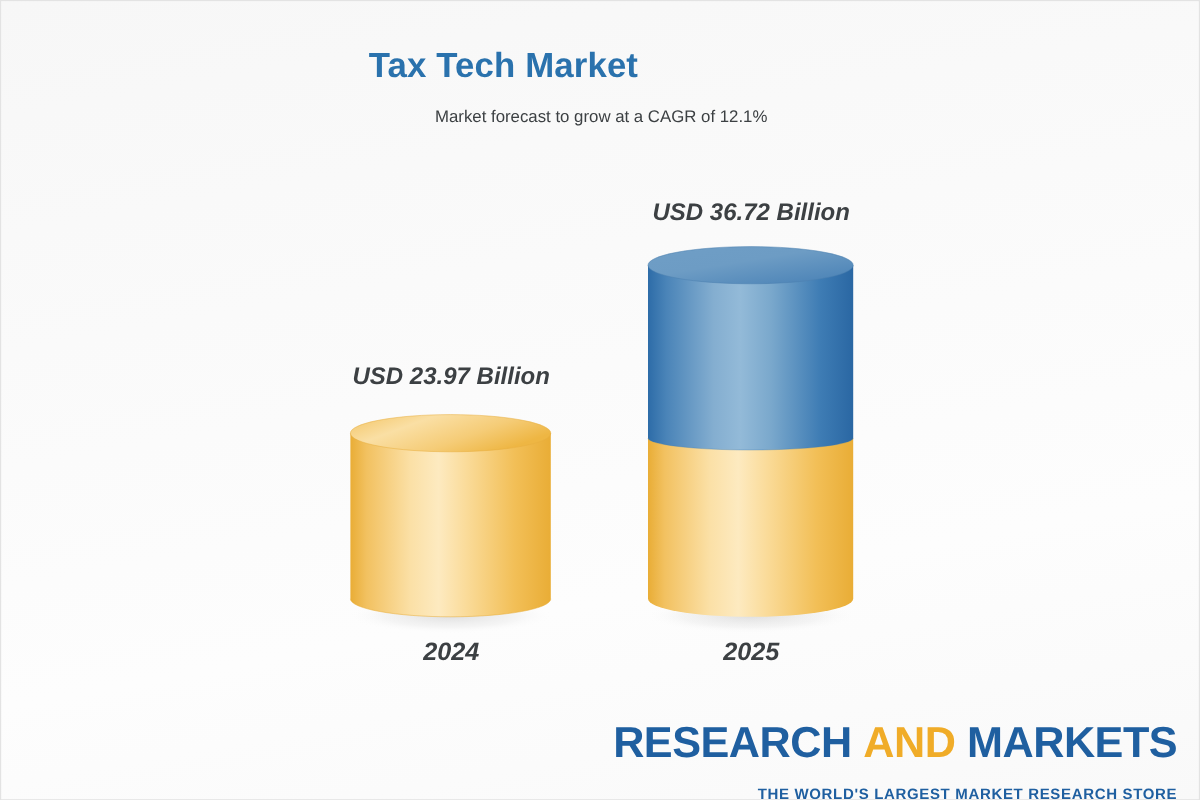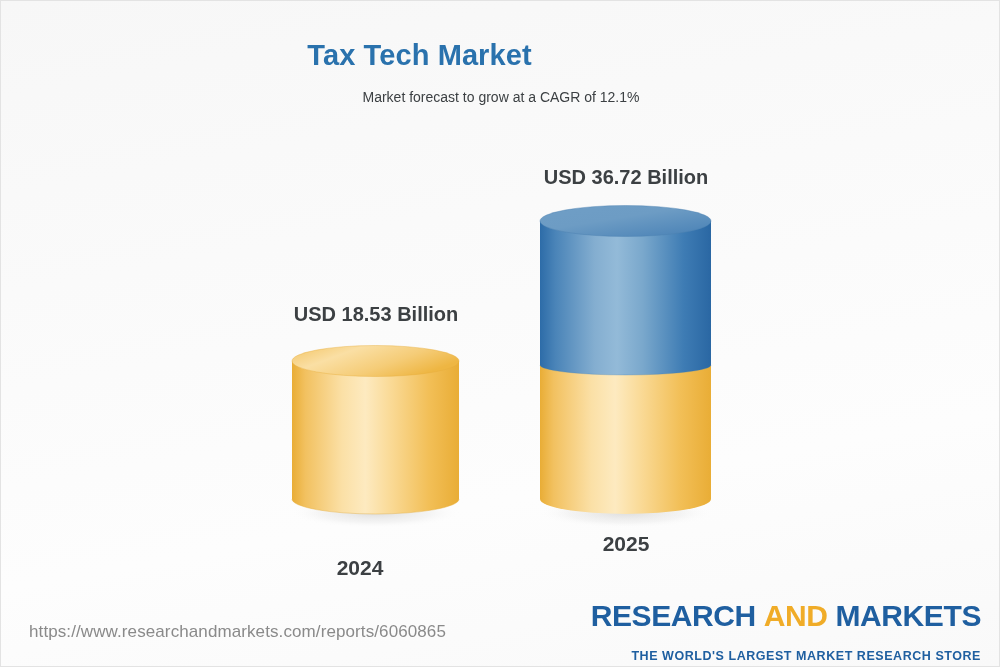--- a/index.html
+++ b/index.html
@@ -43,20 +43,21 @@
     color: #3c4043;
   }
 
   
   .plot {
     position: absolute;
     left: 0;
     top: 0;
     width: 972px;
     height: 600px;
+    font-style: italic;
   }
 
   .value-label {
     position: absolute;
     font-size: 20px;
     font-weight: bold;
     color: #3c4043;
     text-align: center;
     white-space: nowrap;
   }
@@ -64,21 +65,21 @@
   .value-label.l-2030 { left: 440px; top: 165px; width: 370px; }
 
   .cat-label {
     position: absolute;
     font-size: 21px;
     font-weight: bold;
     color: #3c4043;
     text-align: center;
     white-space: nowrap;
   }
-  .cat-label.c-2024 { left: 259px; top: 531px; width: 200px; margin-top: 24px; }
+  .cat-label.c-2024 { left: 275px; top: 531px; width: 200px; }
   .cat-label.c-2030 { left: 525px; top: 531px; width: 200px; }
 
   .cylinder-svg {
     position: absolute;
     left: 0;
     top: 0;
   }
 
   
   .footer-url {
@@ -90,21 +91,21 @@
     letter-spacing: 0.1px;
     white-space: nowrap;
   }
   .logo {
     position: absolute;
     right: 18px;
     top: 600px;
     text-align: right;
   }
   .logo-main {
-    font-size: 30px;
+    font-size: 36px;
     font-weight: bold;
     letter-spacing: -0.4px;
     line-height: 1.02;
     white-space: nowrap;
   }
   .logo-main .w-blue  { color: #1f5fa0; }
   .logo-main .w-gold  { color: #f0ac28; }
   .logo-tag {
     font-size: 12.5px;
     font-weight: bold;
@@ -120,21 +121,21 @@
 <div class="page">
 
   <div class="chart-title">Tax Tech Market</div>
 
   <div class="chart-subtitle">Market forecast to grow at a CAGR of 12.1%</div>
 
   <div class="plot">
 
     <div class="value-label l-2030">USD 36.72 Billion</div>
 
-    <div class="value-label l-2024">USD 18.53 Billion</div>
+    <div class="value-label l-2024">USD 23.97 Billion</div>
 
     <svg class="cylinder-svg" width="1000" height="600">
       <defs>
 
         <linearGradient id="goldBody" x1="0" y1="0" x2="1" y2="0">
           <stop offset="0%" stop-color="#e9ad36"></stop>
           <stop offset="8%" stop-color="#f2c160"></stop>
           <stop offset="30%" stop-color="#fbe0a6"></stop>
           <stop offset="44%" stop-color="#fdeac0"></stop>
           <stop offset="58%" stop-color="#fadb99"></stop>
@@ -195,21 +196,20 @@
         <ellipse cx="624.5" cy="220" rx="85.5" ry="15.5" fill="url(#blueTop)"></ellipse>
         <ellipse cx="624.5" cy="220" rx="85.5" ry="15.5" fill="none" stroke="#4b7fb0" stroke-width="0.7" opacity="0.6"></ellipse>
       </g>
     </svg>
 
     <div class="cat-label c-2024">2024</div>
 
     <div class="cat-label c-2030">2025</div>
   </div>
 
-  <div class="footer-url">https://www.researchandmarkets.com/reports/6060865</div>
 
   <div class="logo">
     <div class="logo-main">
       <span class="w-blue">RESEARCH</span><span>&nbsp;</span><span class="w-gold">AND</span><span>&nbsp;</span><span class="w-blue">MARKETS</span>
     </div>
     <div class="logo-tag">THE WORLD'S LARGEST MARKET RESEARCH STORE</div>
   </div>
 
 </div>
 

